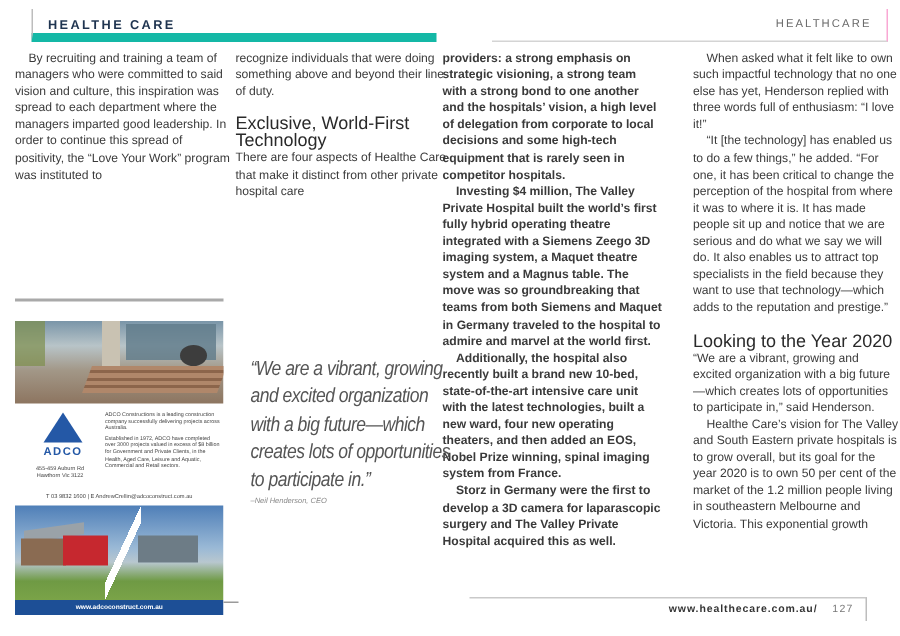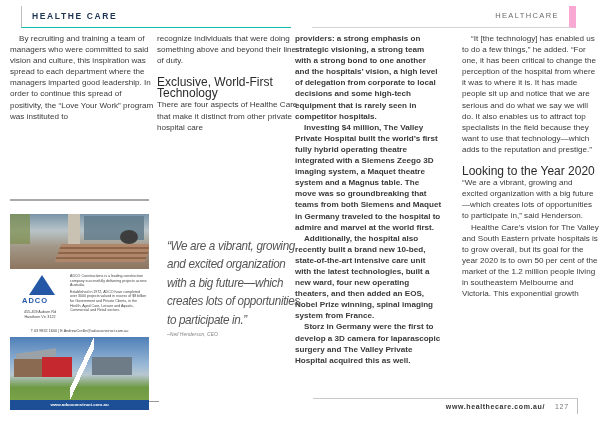--- a/index.html
+++ b/index.html
@@ -1,29 +1,29 @@
 <!DOCTYPE html>
 <html><head>
 <meta charset="utf-8">
 <style>
   * { margin: 0; padding: 0; box-sizing: border-box; }
   html, body { width: 600px; height: 424px; background: #ffffff; overflow: hidden; }
   body { position: relative; font-family: "Liberation Sans", sans-serif; color: #3a3a3a; }
 
   .header-left {
     position: absolute; left: 21px; top: 6px; width: 270px; height: 22px;
-    border-left: 1px solid #bdbdbd; border-bottom: 1px solid #14b8a6;
+    border-left: 1px solid #bdbdbd; border-bottom: 6px solid #14b8a6;
   }
   .header-left .title {
     position: absolute; left: 10px; top: 5px;
     font-size: 8.5px; font-weight: bold; letter-spacing: 1.6px; color: #1f3450;
   }
   .header-right {
-    position: absolute; left: 312px; top: 6px; width: 264px; height: 22px;
-    border-right: 7px solid #f9a8d4; border-bottom: 1px solid #d4d4d4;
+    position: absolute; left: 328px; top: 6px; width: 264px; height: 22px;
+    border-right: 1px solid #f9a8d4; border-bottom: 1px solid #d4d4d4;
   }
   .header-right .title {
     position: absolute; right: 10px; top: 5px;
     font-size: 7.5px; letter-spacing: 1.4px; color: #6a6a6a;
   }
 
   .col {
     position: absolute; font-size: 8.1px; line-height: 11.1px; color: #3a3a3a;
   }
   .col p { margin: 0; }
@@ -51,21 +51,21 @@
   .ad-photo-top .steps { position: absolute; left: 48px; top: 30px; width: 90px; height: 18px;
     background: repeating-linear-gradient(180deg, #b0876a 0 3px, #8c654b 3px 5px); transform: skewX(-20deg); }
   .ad-photo-top .pot { position: absolute; left: 110px; top: 16px; width: 18px; height: 14px; border-radius: 50%; background: #3d3d3d; }
   .ad-photo-top .green { position: absolute; left: 0; top: 0; width: 20px; height: 30px; background: #7e8e4b; opacity: .7; }
 
   .ad-logo { position: absolute; left: 12px; top: 61px; width: 40px; height: 32px; }
   .ad-logo .tri {
     width: 0; height: 0; margin-left: 7px;
     border-left: 13px solid transparent; border-right: 13px solid transparent; border-bottom: 20px solid #2458a6;
   }
-  .ad-logo .name { font-size: 7.5px; font-weight: bold; color: #2458a6; letter-spacing: 1px; text-align: left; width: 40px; margin-top: 1px; }
+  .ad-logo .name { font-size: 7.5px; font-weight: bold; color: #2458a6; letter-spacing: 1px; text-align: center; width: 40px; margin-top: 1px; }
   .ad-address { position: absolute; left: 4px; top: 96px; width: 52px; font-size: 3.7px; line-height: 5px; color: #444; text-align: center; }
   .ad-copy { position: absolute; left: 60px; top: 60px; width: 77px; font-size: 3.6px; line-height: 4.6px; color: #444; }
   .ad-copy p + p { margin-top: 2px; }
   .ad-contact { position: absolute; left: 0; top: 115px; width: 139px; text-align: center; font-size: 3.8px; color: #444; }
 
   .ad-photo-bottom {
     position: absolute; left: 0; top: 123px; width: 139px; height: 63px;
     background: linear-gradient(180deg, #4f7fb8 0%, #9ab9d6 45%, #b8c7cf 60%, #6f9a44 80%, #7aa348 100%);
   }
   .ad-photo-bottom .bldg1 { position: absolute; left: 4px; top: 22px; width: 30px; height: 18px; background: #8a6b52; }
@@ -120,20 +120,21 @@
 </div>
 
 <div class="col" id="col3">
   <p>providers: a strong emphasis on strategic visioning, a strong team with a strong bond to one another and the hospitals’ vision, a high level of delegation from corporate to local decisions and some high-tech equipment that is rarely seen in competitor hospitals.</p>
   <p class="indent">Investing $4 million, The Valley Private Hospital built the world’s first fully hybrid operating theatre integrated with a Siemens Zeego 3D imaging system, a Maquet theatre system and a Magnus table. The move was so groundbreaking that teams from both Siemens and Maquet in Germany traveled to the hospital to admire and marvel at the world first.</p>
   <p class="indent">Additionally, the hospital also recently built a brand new 10-bed, state-of-the-art intensive care unit with the latest technologies, built a new ward, four new operating theaters, and then added an EOS, Nobel Prize winning, spinal imaging system from France.</p>
   <p class="indent">Storz in Germany were the first to develop a 3D camera for laparascopic surgery and The Valley Private Hospital acquired this as well.</p>
 </div>
 
 <div class="col" id="col4">
+  <p class="indent">When asked what it felt like to own such impactful technology that no one else has yet, Henderson replied with three words full of enthusiasm: “I love it!”</p>
   <p class="indent">“It [the technology] has enabled us to do a few things,” he added. “For one, it has been critical to change the perception of the hospital from where it was to where it is. It has made people sit up and notice that we are serious and do what we say we will do. It also enables us to attract top specialists in the field because they want to use that technology—which adds to the reputation and prestige.”</p>
   <div class="gap"></div>
   <h3>Looking to the Year 2020</h3>
   <p>“We are a vibrant, growing and excited organization with a big future—which creates lots of opportunities to participate in,” said Henderson.</p>
   <p class="indent">Healthe Care’s vision for The Valley and South Eastern private hospitals is to grow overall, but its goal for the year 2020 is to own 50 per cent of the market of the 1.2 million people living in southeastern Melbourne and Victoria. This exponential growth</p>
 </div>
 
 <div class="ad">
   <div class="ad-photo-top">
     <div class="green"></div>

